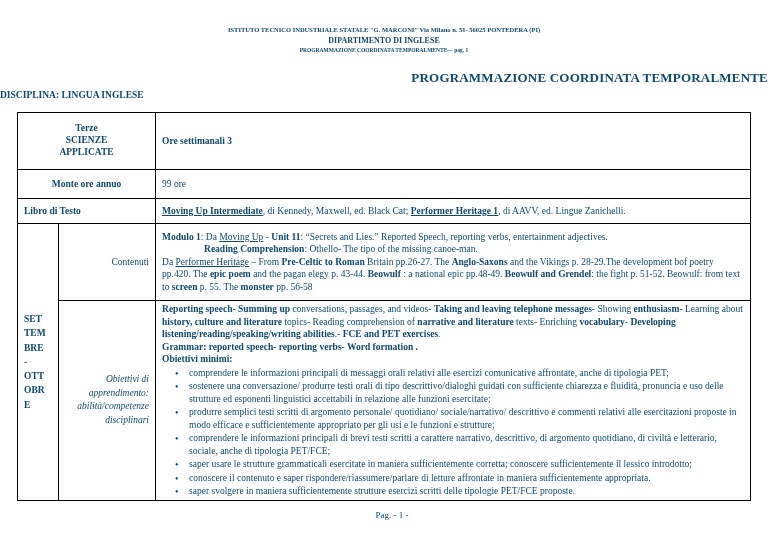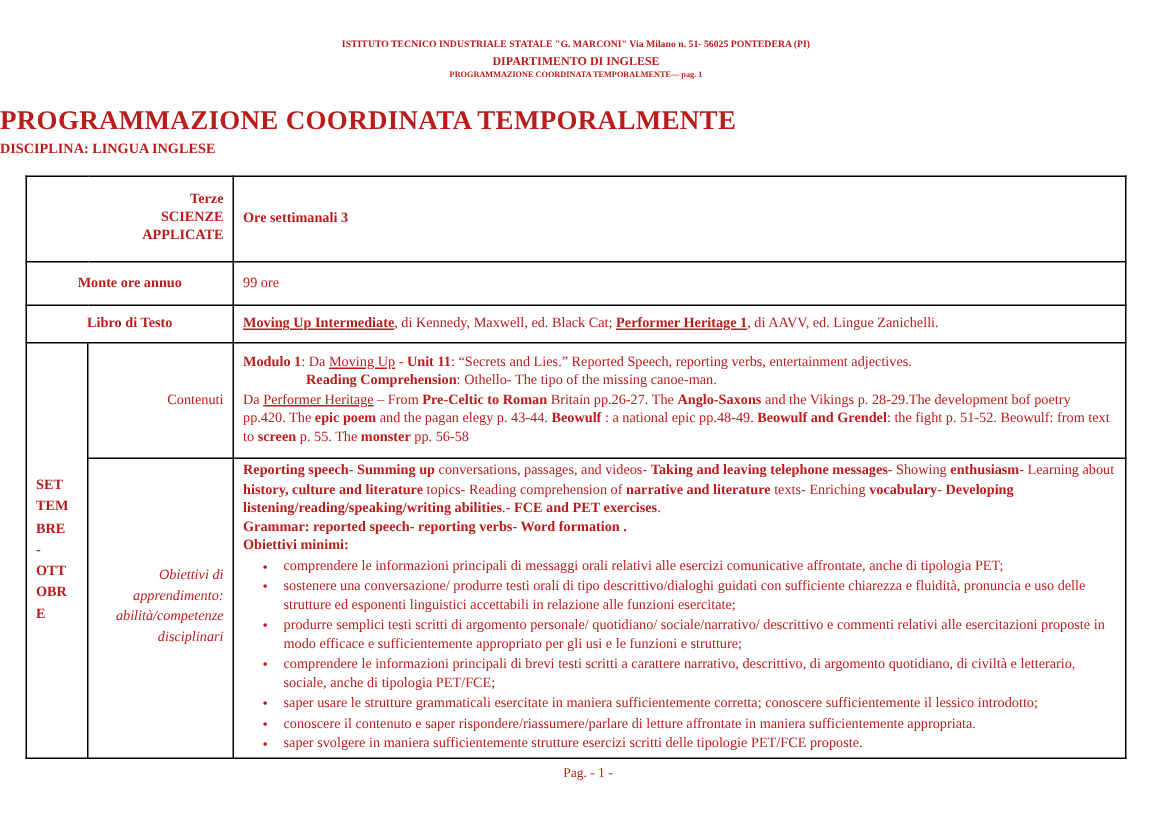--- a/index.html
+++ b/index.html
@@ -1,50 +1,50 @@
 <!DOCTYPE html>
 <html><head>
 <meta charset="utf-8">
 <style>
   html,body{margin:0;padding:0;background:#fff;}
   .page{
     position:relative;
     width:768px;height:543px;
     background:#fff;
     font-family:"Liberation Serif","DejaVu Serif",serif;
-    color:#b91c1c;
+    color:#0c4a6e;
     overflow:hidden;
   }
   .hdr{padding-top:26px;text-align:center;}
   .hdr-line1{font-size:6.5px;font-weight:bold;}
   .hdr-line2{font-size:8px;font-weight:bold;margin-top:3px;}
   .hdr-line3{font-size:5.5px;font-weight:bold;margin-top:2px;}
-  .title{margin-top:17px;text-align:left;font-weight:bold;font-size:18px;letter-spacing:.2px;}
+  .title{margin-top:17px;text-align:right;font-weight:bold;font-size:13px;letter-spacing:.2px;}
   .subtitle{margin-top:4px;text-align:left;font-weight:bold;font-size:9.5px;}
 
   table.main{
     border-collapse:collapse;
     table-layout:fixed;
     width:734px;
     margin:12px auto 0 auto;
   }
   table.main td{
     border:1px solid #000;
     padding:2px 6px;
     vertical-align:middle;
     font-size:9.5px;
   }
   .c-class{
-    text-align:right;font-weight:bold;font-size:13.5px;
+    text-align:center;font-weight:bold;font-size:13.5px;
     height:52px;line-height:1.25;
   }
   .c-hours{font-weight:bold;font-size:10.5px;padding-left:9px;}
   .c-annual-label{text-align:center;font-weight:bold;font-size:8px;height:24px;}
   .c-annual-value{font-size:10px;padding-left:9px;}
-  .c-book-label{text-align:center;font-weight:bold;font-size:10px;height:20px;}
+  .c-book-label{text-align:left;font-weight:bold;font-size:10px;height:20px;}
   .c-book-value{font-size:9.5px;padding-left:9px;}
   .c-month{
     font-weight:bold;font-size:9.5px;
     padding:2px 3px 2px 5px;
     vertical-align:middle;line-height:1.5;
   }
   .c-label{text-align:right;font-weight:normal;font-size:9.5px;}
   .c-label-obj{font-style:italic;line-height:1.45;}
   .c-content{
     vertical-align:top;

